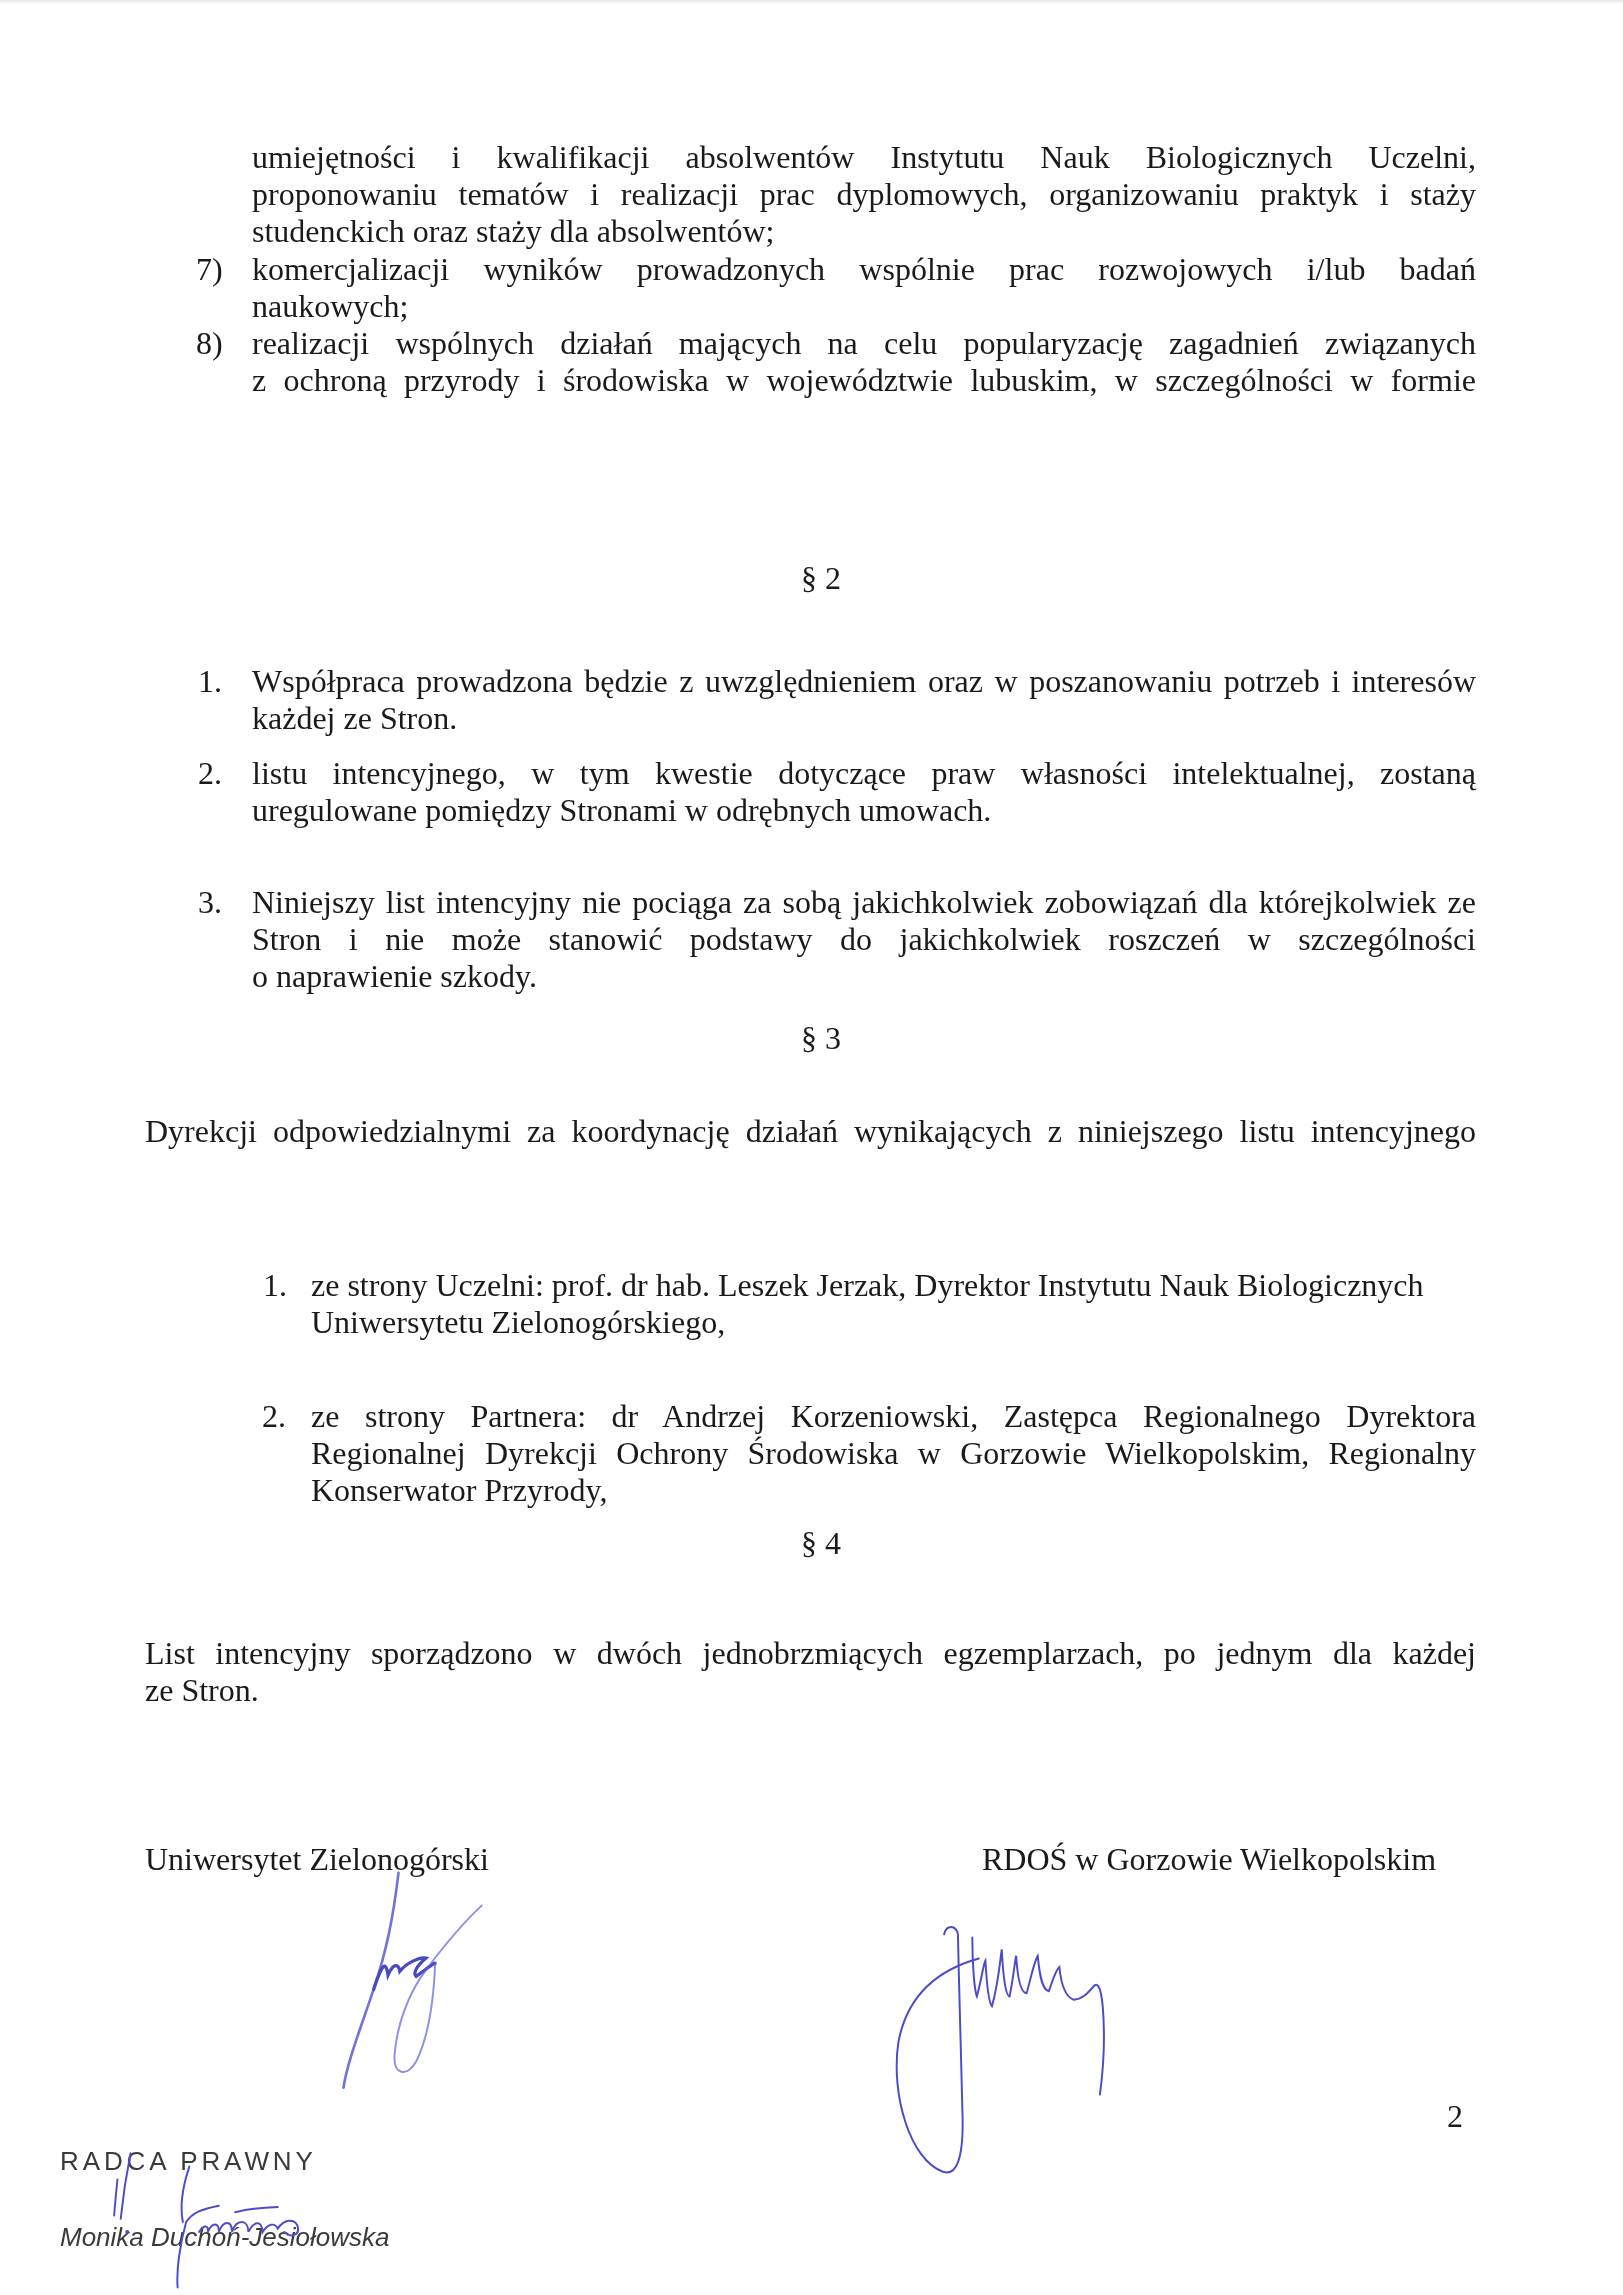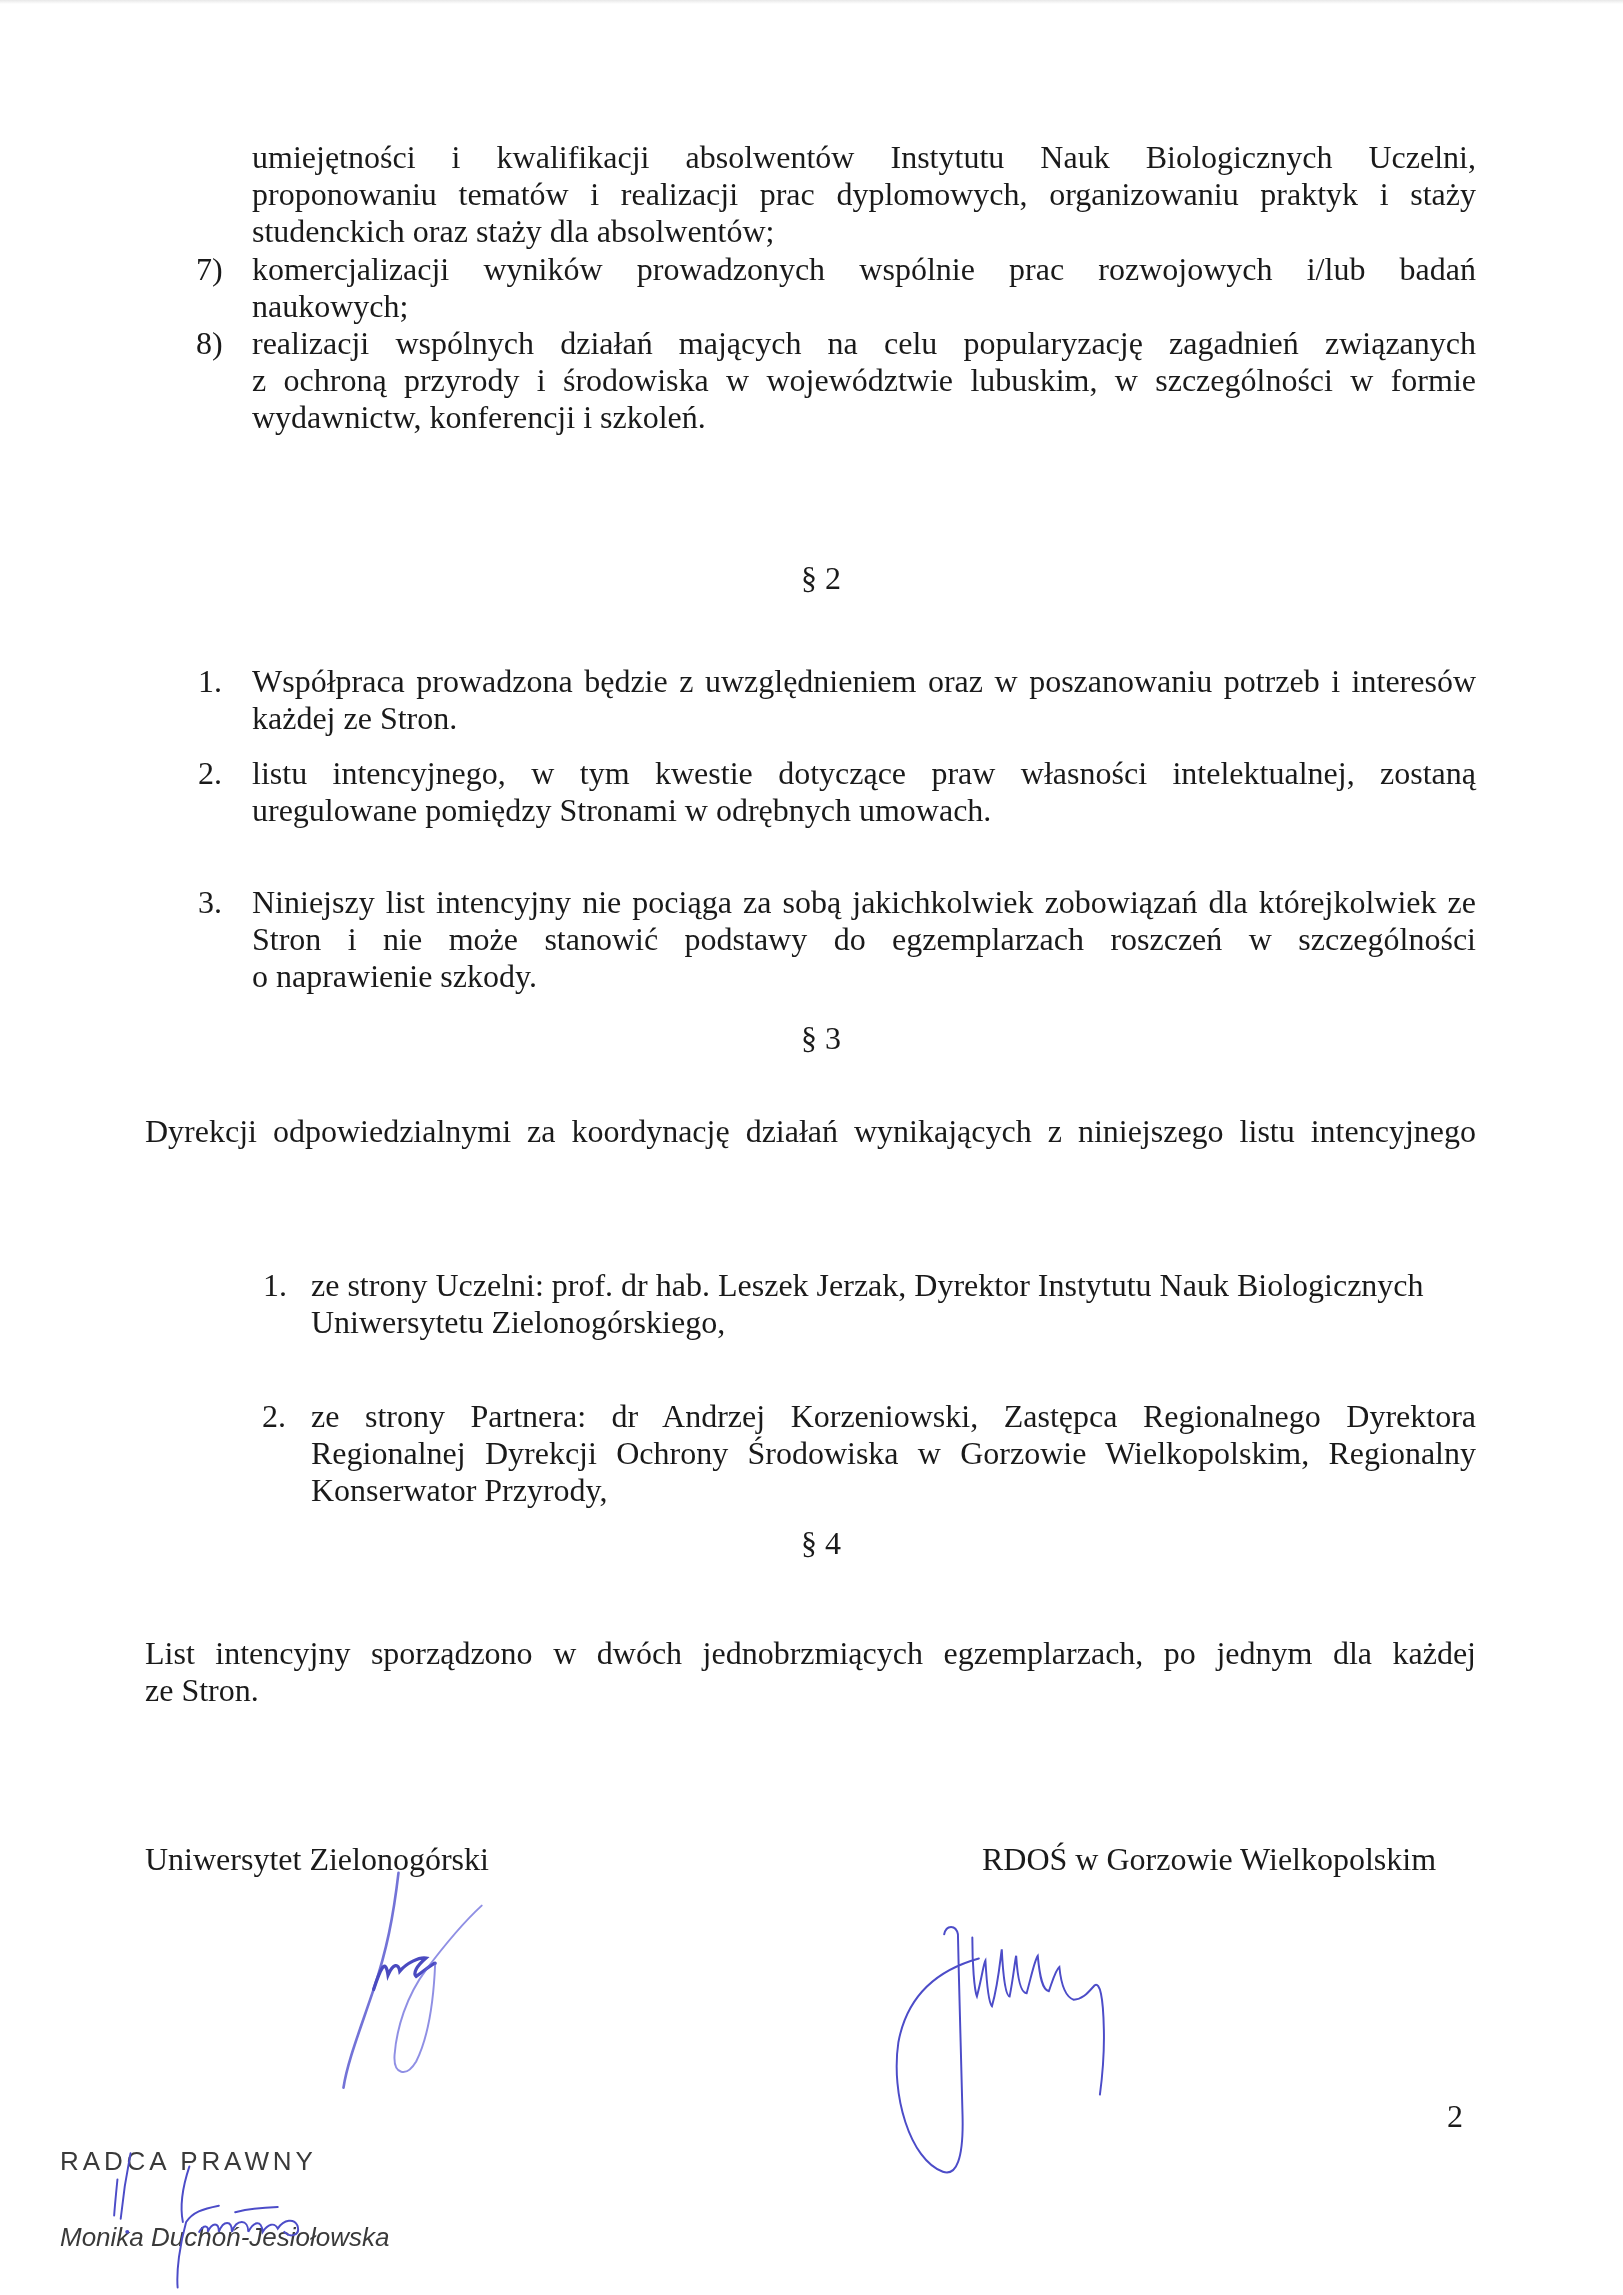--- a/index.html
+++ b/index.html
@@ -57,41 +57,40 @@
 <div class="num" style="left:196px; top:251px;">7)</div>
 <div class="p" style="left:252px; top:251px; width:1224px;">
   <span class="justified-line">komercjalizacji wyników prowadzonych wspólnie prac rozwojowych i/lub badań</span>
   <span class="last-line">naukowych;</span>
 </div>
 
 <div class="num" style="left:196px; top:325px;">8)</div>
 <div class="p" style="left:252px; top:325px; width:1224px;">
   <span class="justified-line">realizacji wspólnych działań mających na celu popularyzację zagadnień związanych</span>
   <span class="justified-line">z ochroną przyrody i środowiska w województwie lubuskim, w szczególności w formie</span>
-  <span class="last-line">wydawnictw, konferencji i szkoleń.</span>
 </div>
 
 <div class="section-mark" style="left:723px; top:560px;">§ 2</div>
 
 <div class="num" style="left:198px; top:663px;">1.</div>
 <div class="p" style="left:252px; top:663px; width:1224px;">
   <span class="justified-line">Współpraca prowadzona będzie z uwzględnieniem oraz w poszanowaniu potrzeb i interesów</span>
   <span class="last-line">każdej ze Stron.</span>
 </div>
 
 <div class="num" style="left:198px; top:755px;">2.</div>
 <div class="p" style="left:252px; top:755px; width:1224px;">
   <span class="justified-line">listu intencyjnego, w tym kwestie dotyczące praw własności intelektualnej, zostaną</span>
   <span class="last-line">uregulowane pomiędzy Stronami w odrębnych umowach.</span>
 </div>
 
 <div class="num" style="left:198px; top:884px;">3.</div>
 <div class="p" style="left:252px; top:884px; width:1224px;">
   <span class="justified-line">Niniejszy list intencyjny nie pociąga za sobą jakichkolwiek zobowiązań dla którejkolwiek ze</span>
-  <span class="justified-line">Stron i nie może stanowić podstawy do egzemplarzach roszczeń w szczególności</span>
+  <span class="justified-line">Stron i nie może stanowić podstawy do jakichkolwiek roszczeń w szczególności</span>
   <span class="last-line">o naprawienie szkody.</span>
 </div>
 
 <div class="section-mark" style="left:723px; top:1020px;">§ 3</div>
 
 <div class="p" style="left:145px; top:1113px; width:1331px;">
   <span class="justified-line">Dyrekcji odpowiedzialnymi za koordynację działań wynikających z niniejszego listu intencyjnego</span>
 </div>
 
 <div class="num" style="left:263px; top:1267px;">1.</div>

